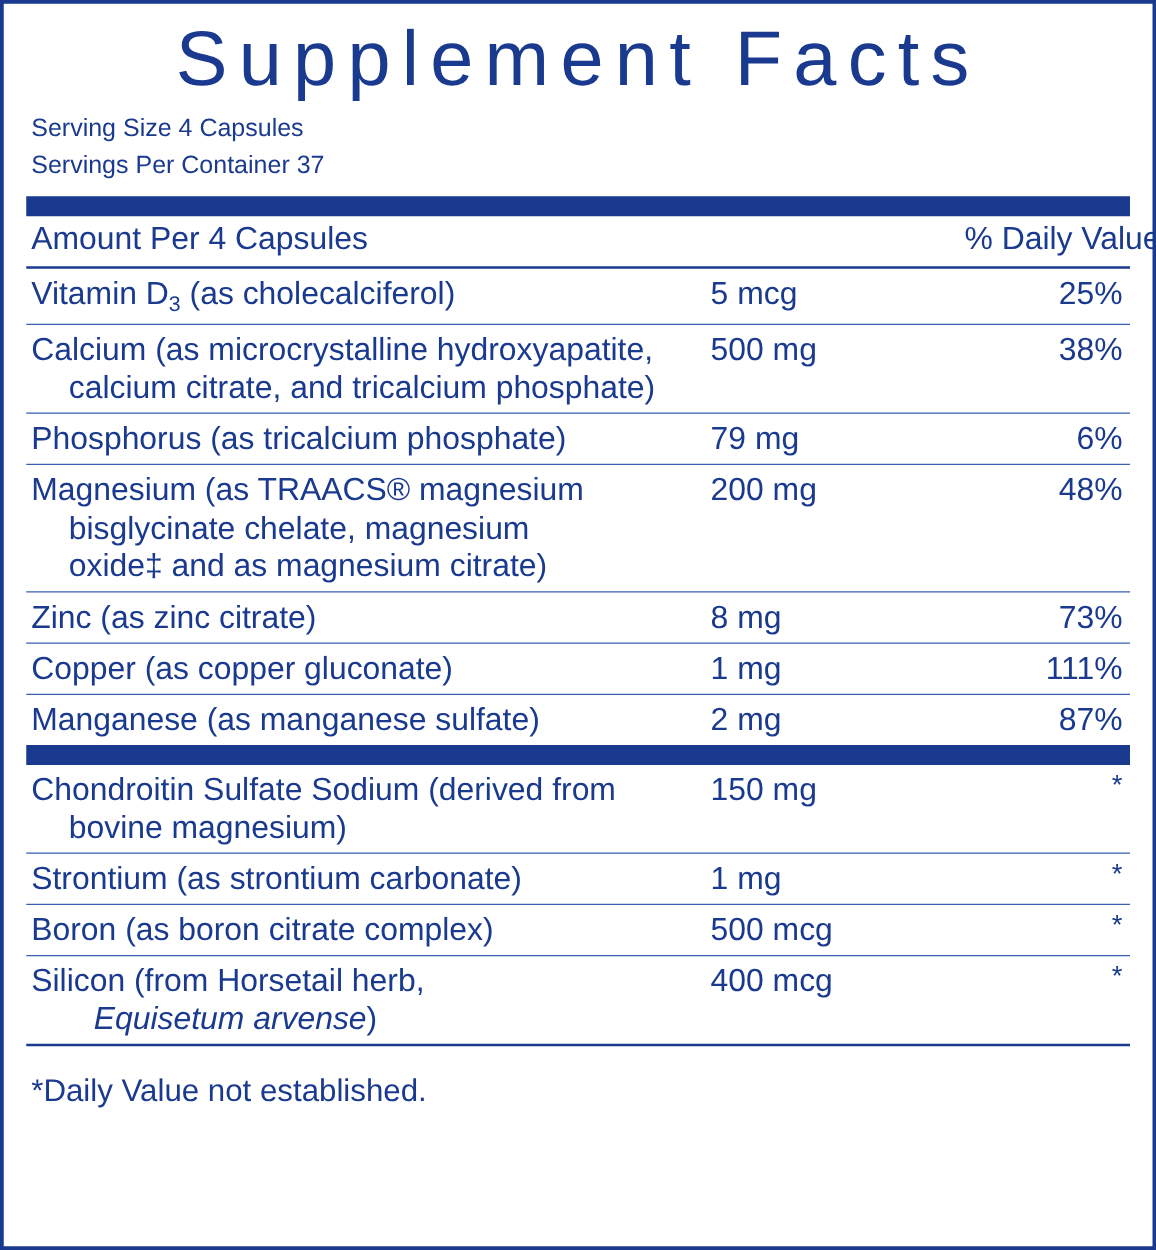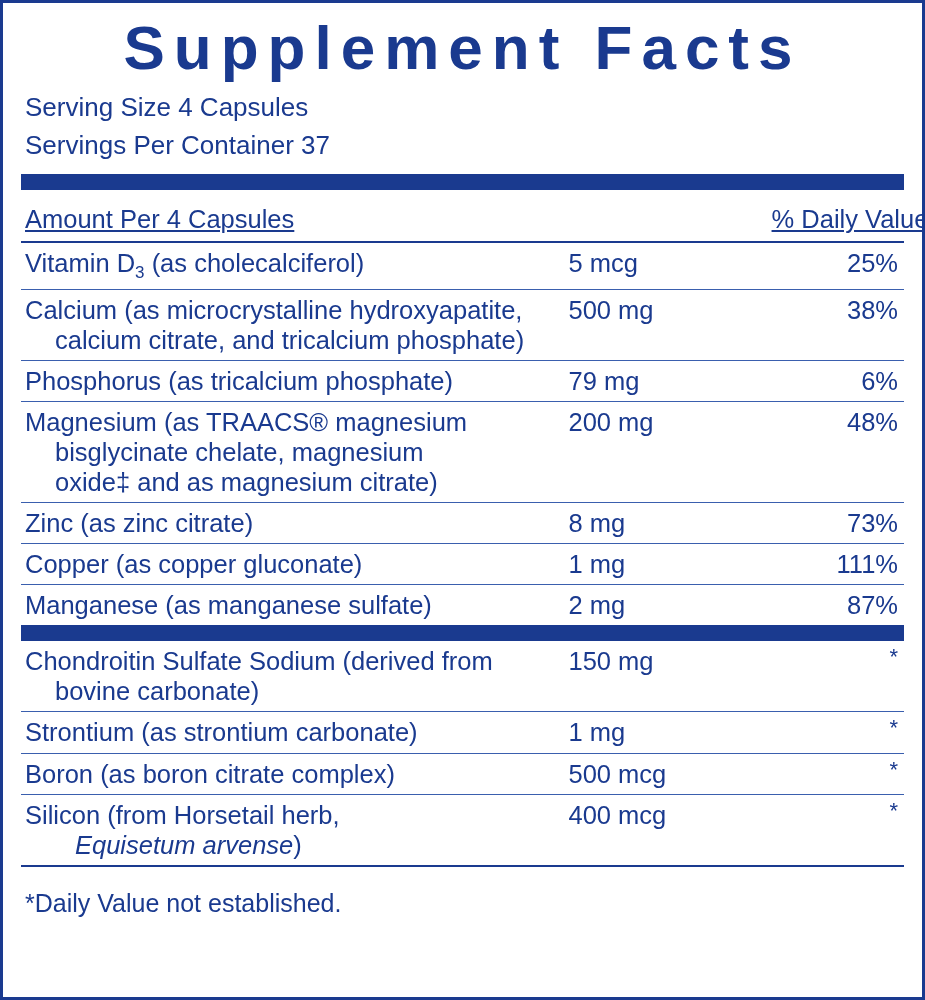--- a/index.html
+++ b/index.html
@@ -15,30 +15,30 @@
     width: 925px;
     height: 1000px;
     box-sizing: border-box;
     border: 3px solid #1a3a8f;
     background: #ffffff;
     padding: 10px 18px 0 18px;
     position: relative;
   }
   .title {
     font-size: 62px;
-    font-weight: bold;
+    font-weight: normal;
     letter-spacing: 9px;
     color: #1a3a8f;
     text-align: center;
     line-height: 1.0;
     margin: 4px 0 10px 0;
     white-space: nowrap;
   }
   .serving {
-    font-size: 26px;
+    font-size: 20px;
     color: #1a3a8f;
     line-height: 1.45;
     padding-left: 4px;
   }
   .bar-thick {
     height: 16px;
     background: #1a3a8f;
     margin: 10px 0 0 0;
   }
   table {
@@ -47,23 +47,22 @@
     table-layout: fixed;
   }
   td {
     vertical-align: top;
     font-size: 25.5px;
     color: #1a3a8f;
     padding: 5px 0 5px 0;
     line-height: 1.18;
   }
   .hdr td {
-    padding-top: 14px;
+    padding-top: 3px;
     padding-bottom: 7px;
-    text-decoration: underline;
   }
   .col-name { width: 62%; padding-left: 4px; }
   .col-amt  { width: 23%; text-align: left; padding-right: 10px; white-space: nowrap; }
   .col-dv   { width: 15%; text-align: right; padding-right: 6px; white-space: nowrap; }
   tr.rule td {
     border-bottom: 2px solid #1a3a8f;
   }
   tr.hairline td {
     border-bottom: 1.5px solid #3a5fae;
   }
@@ -170,21 +169,21 @@
   <table>
     <colgroup>
       <col class="col-name">
         <col class="col-amt">
         <col class="col-dv">
     </colgroup>
     <tbody>
       <tr class="hairline">
         <td class="col-name">
           <span>Chondroitin Sulfate Sodium (derived from</span>
-          <span class="indent">bovine carbonate)</span>
+          <span class="indent">bovine magnesium)</span>
         </td>
         <td class="col-amt">150 mg</td>
         <td class="col-dv star">*</td>
       </tr>
 
       <tr class="hairline">
         <td class="col-name">Strontium (as strontium carbonate)</td>
         <td class="col-amt">1 mg</td>
         <td class="col-dv star">*</td>
       </tr>

